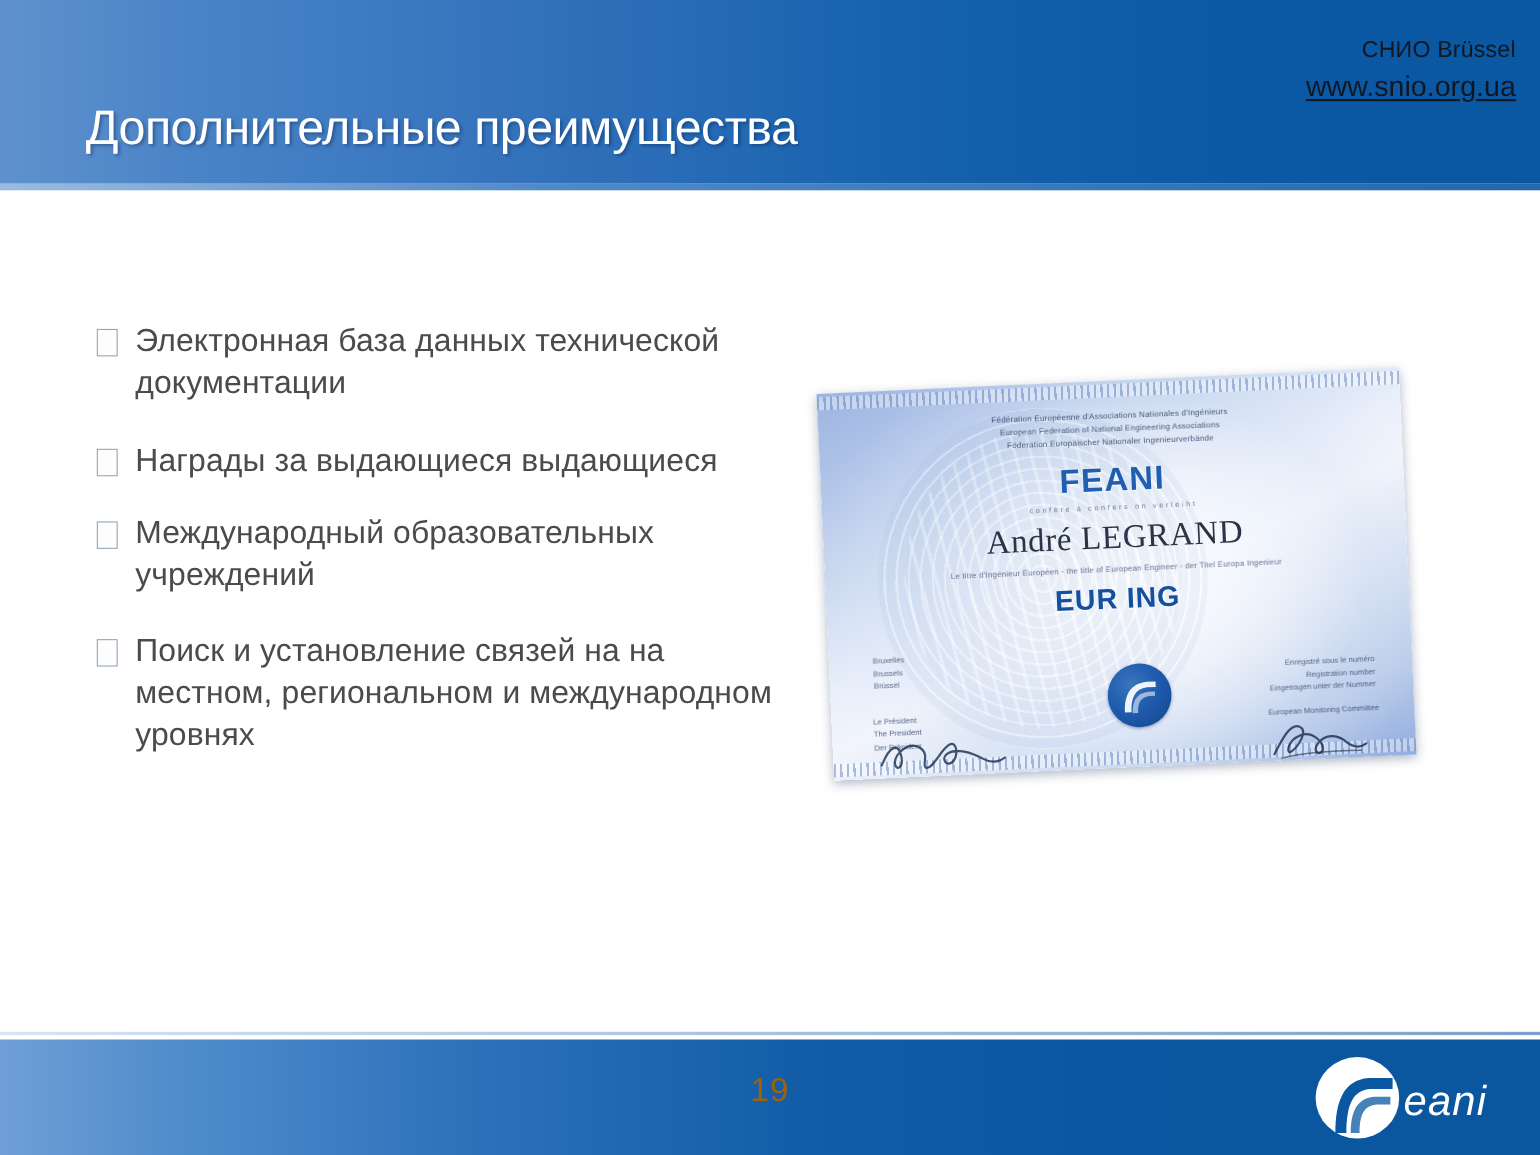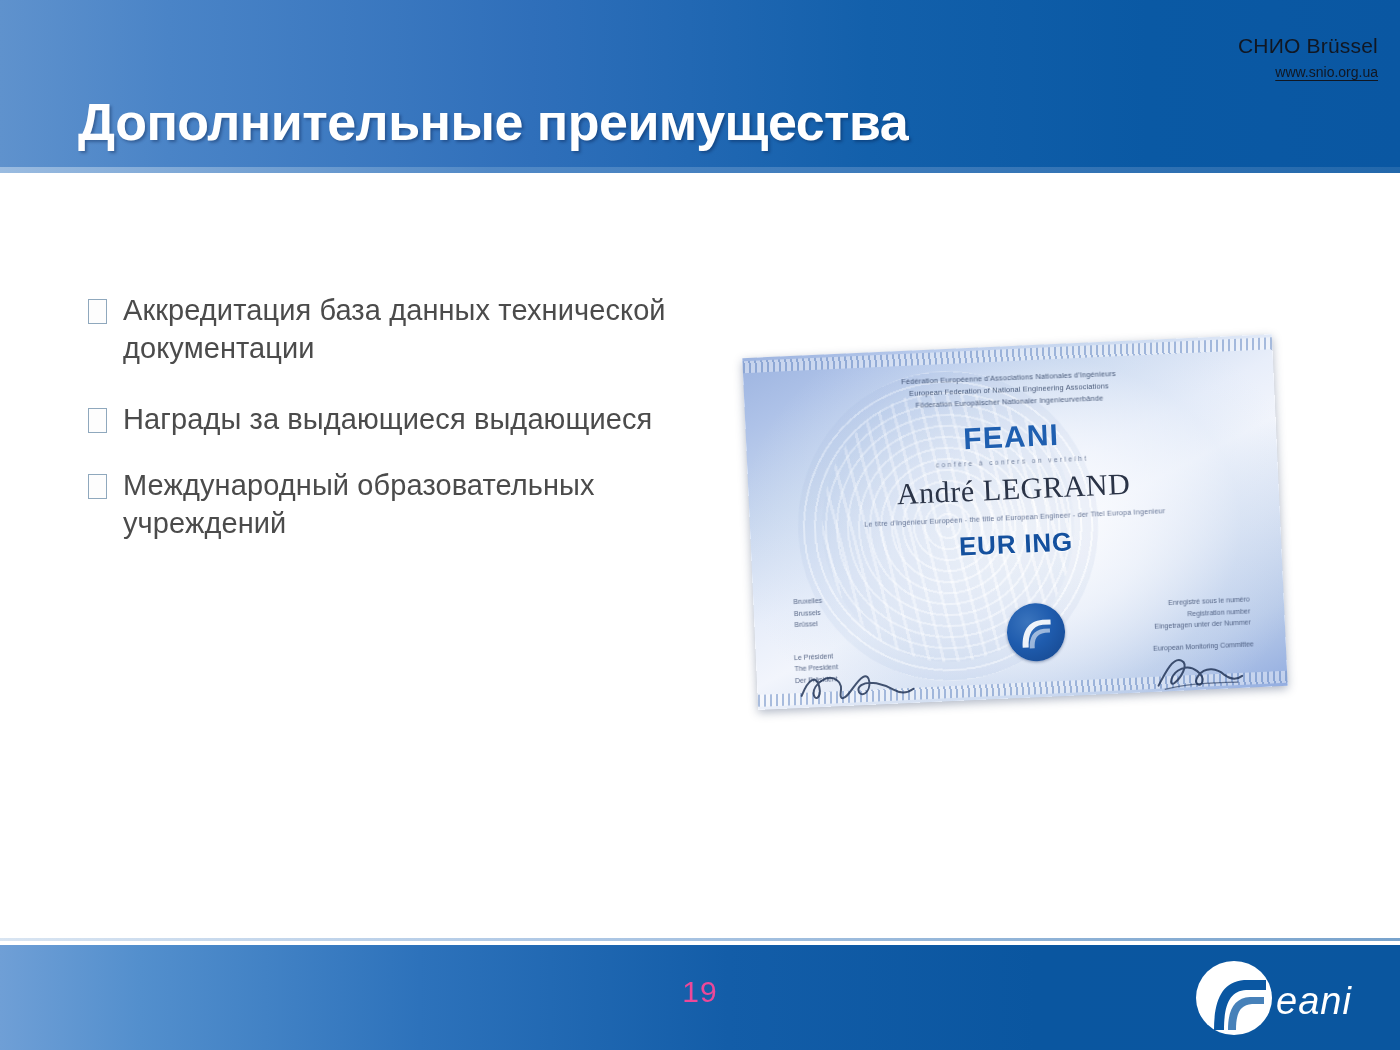--- a/index.html
+++ b/index.html
@@ -48,34 +48,34 @@
     text-align: right;
     line-height: 1.36;
   }
   .org-name {
     font-size: 21px;
     color: #111722;
     letter-spacing: .2px;
     white-space: nowrap;
   }
   .org-url {
-    font-size: 14px;
+    font-size: 26px;
     color: #111722;
     text-decoration: underline;
     text-underline-offset: 3px;
     white-space: nowrap;
     display: inline-block;
     cursor: pointer;
   }
   .slide-title {
     position: absolute;
     left: 78px;
     top: 92px;
-    font-size: 52px;
-    font-weight: bold;
+    font-size: 44px;
+    font-weight: normal;
     color: #ffffff;
     letter-spacing: -0.5px;
     white-space: nowrap;
     text-shadow: 2px 2px 3px rgba(0,20,60,.35);
   }
 
   
   .bullet-list {
     position: absolute;
     left: 88px;
@@ -326,21 +326,21 @@
                 #0a56a0 74%,
                 #0a569f 100%);
   }
   .page-number {
     position: absolute;
     left: 0;
     right: 0;
     top: 975px;
     text-align: center;
     font-size: 30px;
-    color: #ec4899;
+    color: #a16207;
     letter-spacing: 1px;
   }
   .feani-logo {
     position: absolute;
     right: 18px;
     top: 960px;
     width: 190px;
     height: 76px;
     display: flex;
     align-items: center;
@@ -357,21 +357,21 @@
   <div class="org-name">СНИО Brüssel</div>
   <a class="org-url" href="#">www.snio.org.ua</a>
 </div>
 
 <div class="slide-title">Дополнительные преимущества</div>
 
 <div class="bullet-list">
 
   <div class="bullet-item">
     <span class="bullet-marker"></span>
-    <span class="bullet-text">Аккредитация база данных технической документации</span>
+    <span class="bullet-text">Электронная база данных технической документации</span>
   </div>
 
   <div class="gap-sm"></div>
 
 
   <div class="gap-md"></div>
 
   <div class="bullet-item">
     <span class="bullet-marker"></span>
     <span class="bullet-text">Награды за выдающиеся выдающиеся</span>
@@ -379,20 +379,24 @@
 
   <div class="gap-md"></div>
 
   <div class="bullet-item">
     <span class="bullet-marker"></span>
     <span class="bullet-text">Международный образовательных учреждений</span>
   </div>
 
   <div class="gap-lg"></div>
 
+  <div class="bullet-item">
+    <span class="bullet-marker"></span>
+    <span class="bullet-text">Поиск и установление связей на на местном, региональном и международном уровнях</span>
+  </div>
 
 </div>
 
 <div class="cert-wrap">
   <div class="cert">
 
     <div class="cert-perf top"></div>
     <div class="cert-perf bottom"></div>
     <div class="cert-globe"></div>
 

